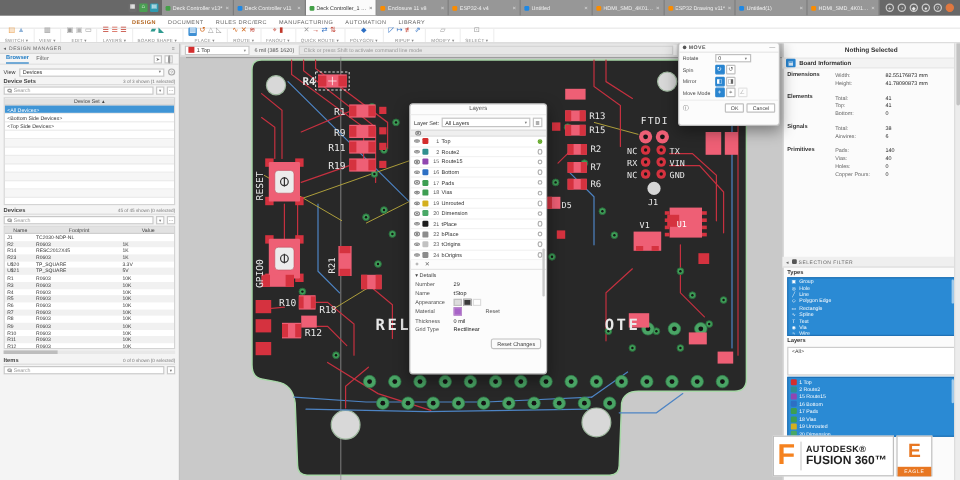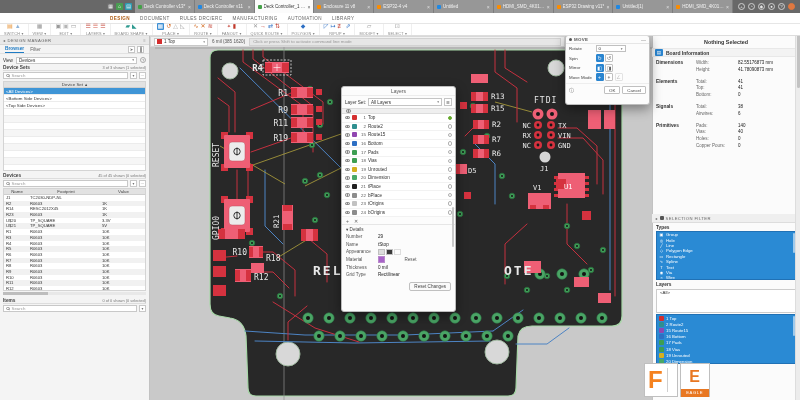--- a/index.html
+++ b/index.html
@@ -1183,18 +1183,22 @@
     </div>
 </div>
 <div id="vscroll">
     <i></i>
   </div>
 
 <div id="logo">
   <div class="lg-box">
     <span class="lg-f">F</span>
     <span class="lg-div"></span>
+    <span class="lg-col">
+      <span class="lg-a">AUTODESK®</span>
+      <span class="lg-p">FUSION 360™</span>
+    </span>
   </div>
   <div class="eagle">
     <span class="eagle-e">E</span>
     <span class="eagle-bar">EAGLE</span>
   </div>
 </div>
 
 </body></html>

